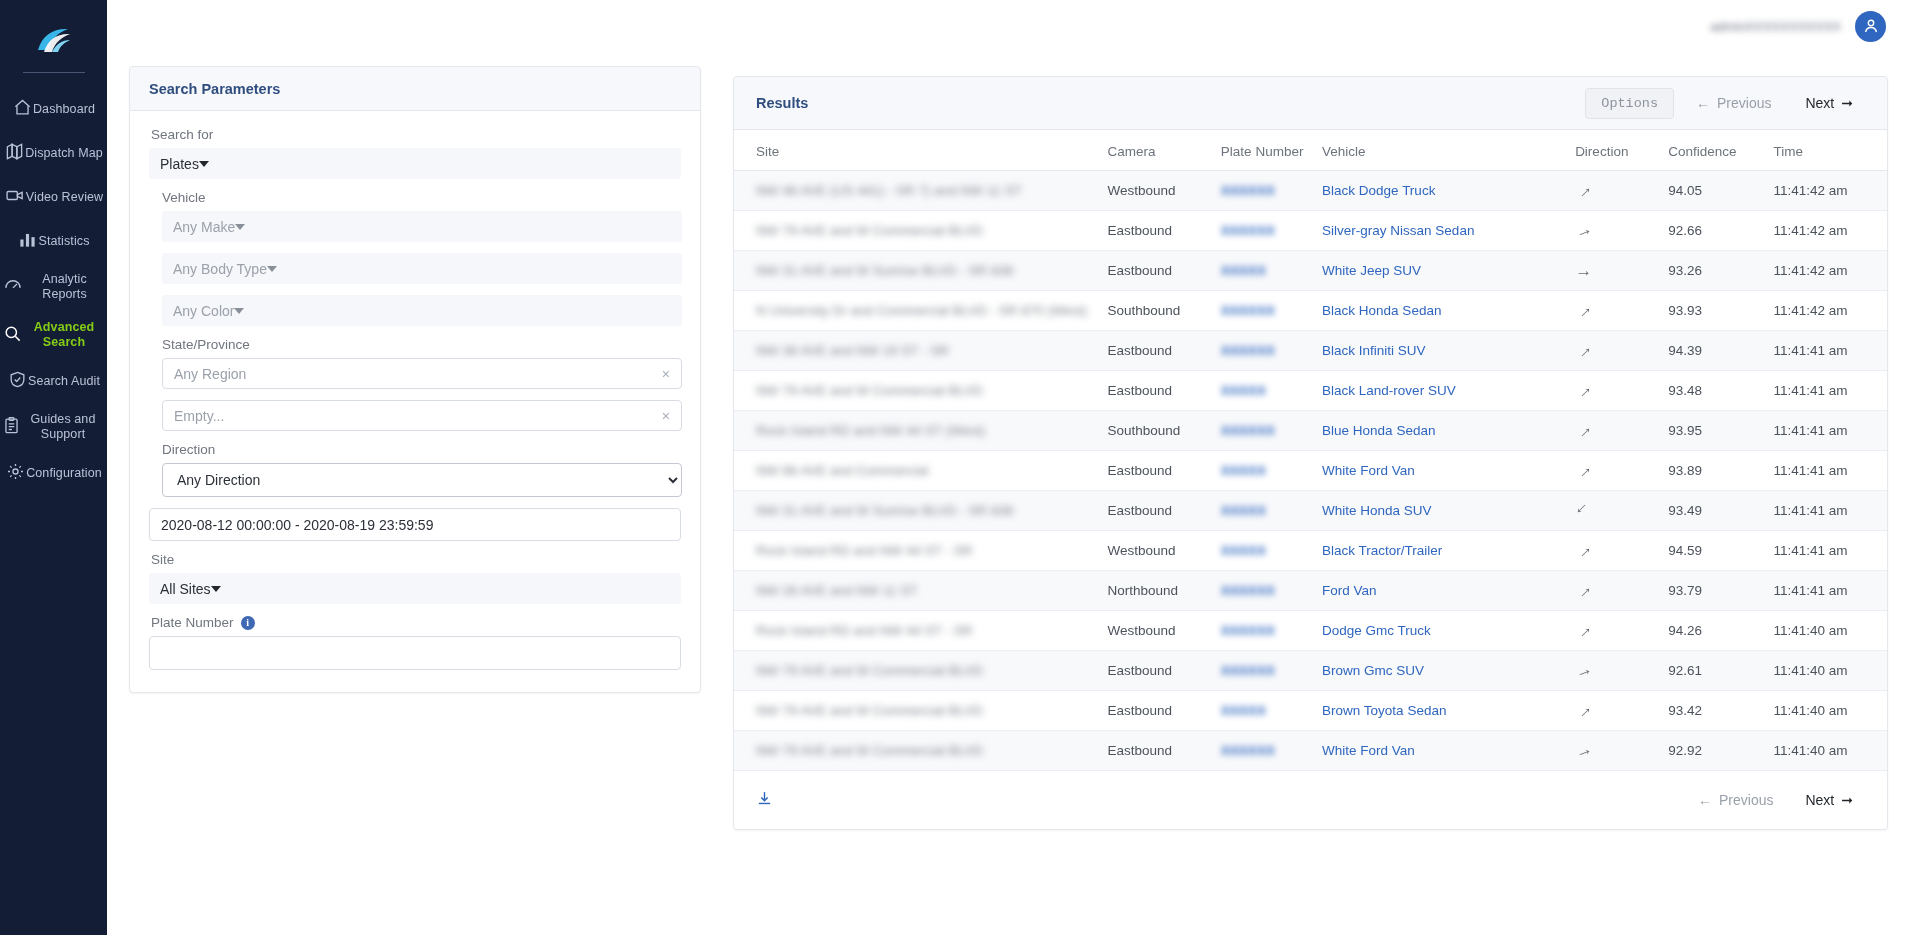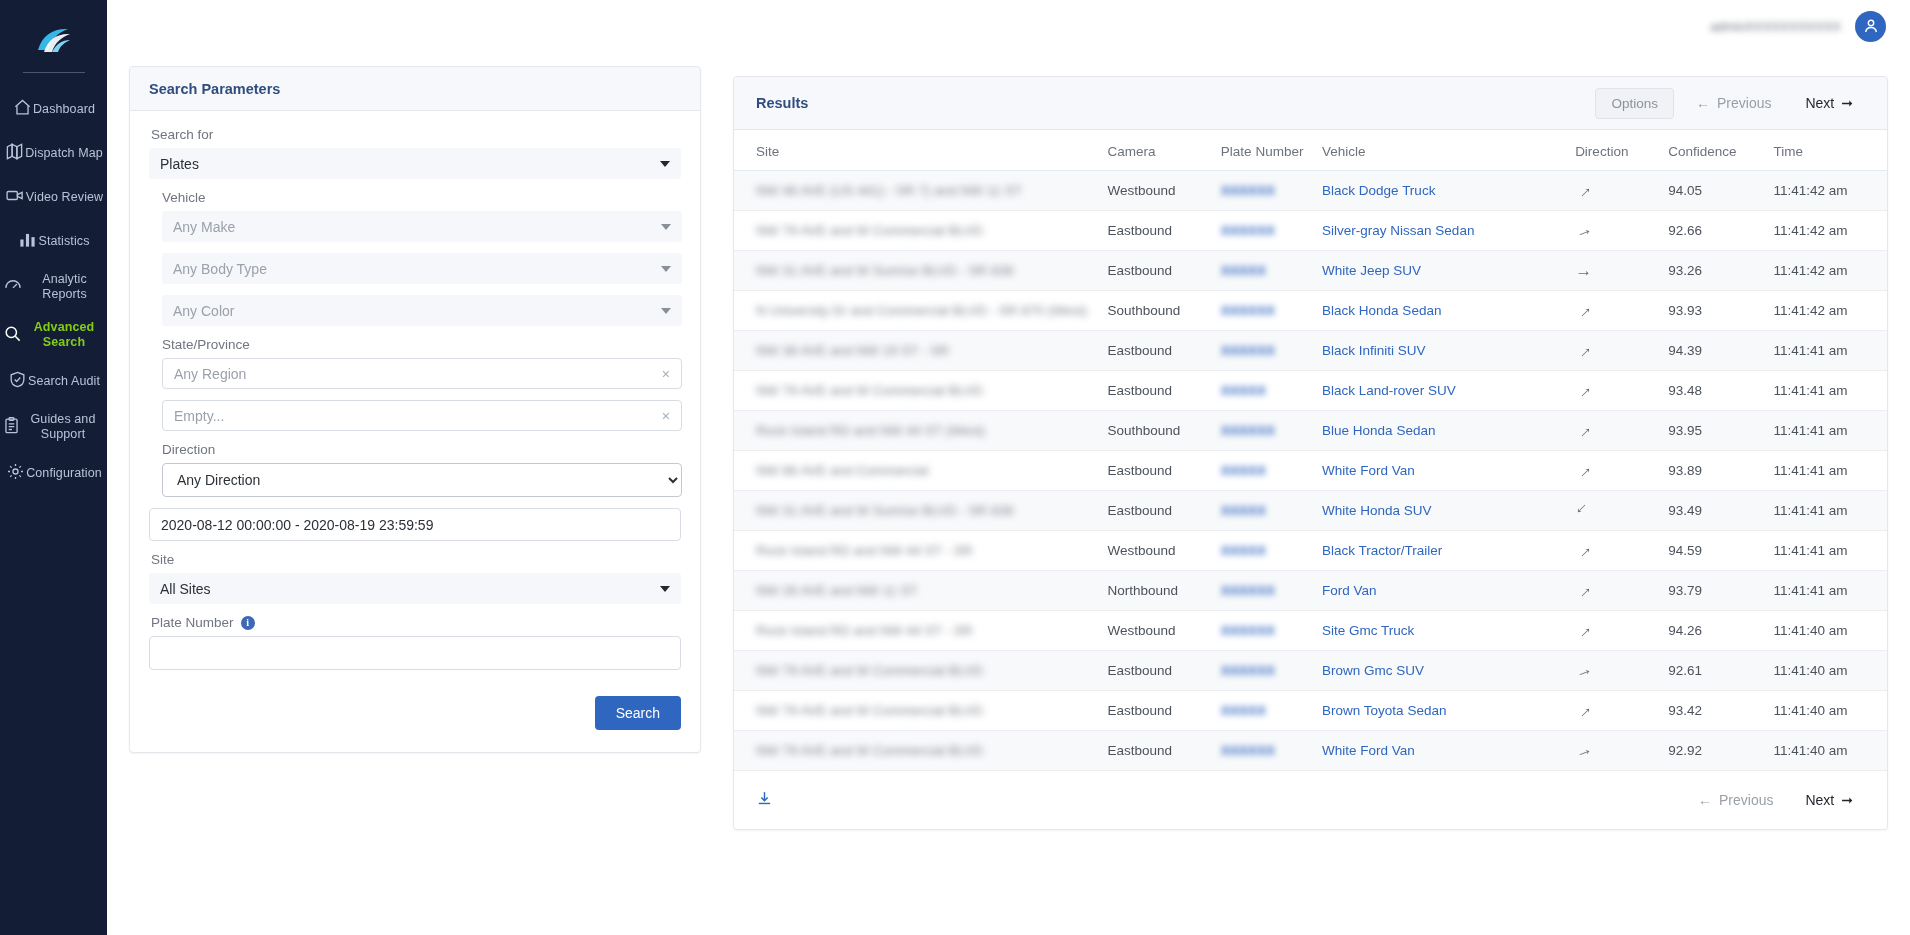--- a/index.html
+++ b/index.html
@@ -104,21 +104,20 @@
   .gap { height: 11px; }
 
   .sel-flat, .sel-box, .txt-box {
     width: 100%; height: 31px;
     display: flex; align-items: center;
     font-size: 14px; color: #2b3038;
     padding: 0 11px;
   }
   .sel-flat {
     background: #f6f7fa; border: none; border-radius: 3px;
-    justify-content: space-between;
   }
   .sel-box, .txt-box {
     background: #ffffff; border: 1px solid #d8dce3; border-radius: 4px;
     justify-content: space-between;
   }
   .sub-field { width: 520px; margin-left: 13px; }
   .ph { color: #9ba1ab; }
   .caret-dark {
     width: 0; height: 0;
     border-left: 5px solid transparent; border-right: 5px solid transparent;
@@ -157,21 +156,21 @@
     height: 53px; display: flex; align-items: center; justify-content: space-between;
     padding: 0 22px;
     background: #f7f8fb;
     border-bottom: 1px solid #e4e7ec;
     border-radius: 4px 4px 0 0;
   }
   .res-actions { display: flex; align-items: center; gap: 10px; }
   .btn-opt {
     background: #f0f2f6; border: 1px solid #dfe3ea; border-radius: 4px;
     font-size: 13.5px; color: #8d939c; padding: 7px 15px; cursor: pointer;
-    font-family: Liberation Sans, sans-serif;
+    font-family: Liberation Mono, monospace;
   }
   .btn-page {
     background: transparent; border: none; border-radius: 4px;
     font-size: 14px; padding: 7px 12px; cursor: pointer;
     display: flex; align-items: center; gap: 7px;
     font-family: "Liberation Sans", sans-serif;
   }
   .btn-page.disabled { color: #9aa0a9; }
   .btn-page.enabled { color: #1f2429; }
 
@@ -394,23 +393,20 @@
           <span class="caret-dark"></span>
         </div>
 
         <div class="gap"></div>
         <div class="field-label">
           <span>Plate Number</span>
           <span class="info-dot">i</span>
         </div>
         <input class="plate-input" type="text" value="" style="">
 
-        <div class="search-row">
-          <button class="btn-search">Search</button>
-        </div>
       </div>
     </section>
 
     <section class="panel results-panel">
       <div class="results-head">
         <span class="panel-title">Results</span>
         <div class="res-actions">
           <button class="btn-opt">Options</button>
           <button class="btn-page disabled">
             <span>←</span>
@@ -532,21 +528,21 @@
               <td class="c-plate"><span class="blur-plate">XXXXXX</span></td>
               <td class="c-veh"><span class="veh-link">Ford Van</span></td>
               <td class="c-dir"><span class="arrow" style="transform: rotate(-45deg);">→</span></td>
               <td class="c-conf">93.79</td>
               <td class="c-time">11:41:41 am</td>
             </tr>
             <tr>
               <td class="c-site"><span class="blur-text">Rock Island RD and NW 44 ST - SR</span></td>
               <td class="c-cam">Westbound</td>
               <td class="c-plate"><span class="blur-plate">XXXXXX</span></td>
-              <td class="c-veh"><span class="veh-link">Site Gmc Truck</span></td>
+              <td class="c-veh"><span class="veh-link">Dodge Gmc Truck</span></td>
               <td class="c-dir"><span class="arrow" style="transform: rotate(-45deg);">→</span></td>
               <td class="c-conf">94.26</td>
               <td class="c-time">11:41:40 am</td>
             </tr>
             <tr>
               <td class="c-site"><span class="blur-text">NW 79 AVE and W Commercial BLVD</span></td>
               <td class="c-cam">Eastbound</td>
               <td class="c-plate"><span class="blur-plate">XXXXXX</span></td>
               <td class="c-veh"><span class="veh-link">Brown Gmc SUV</span></td>
               <td class="c-dir"><span class="arrow" style="transform: rotate(-20deg);">→</span></td>

